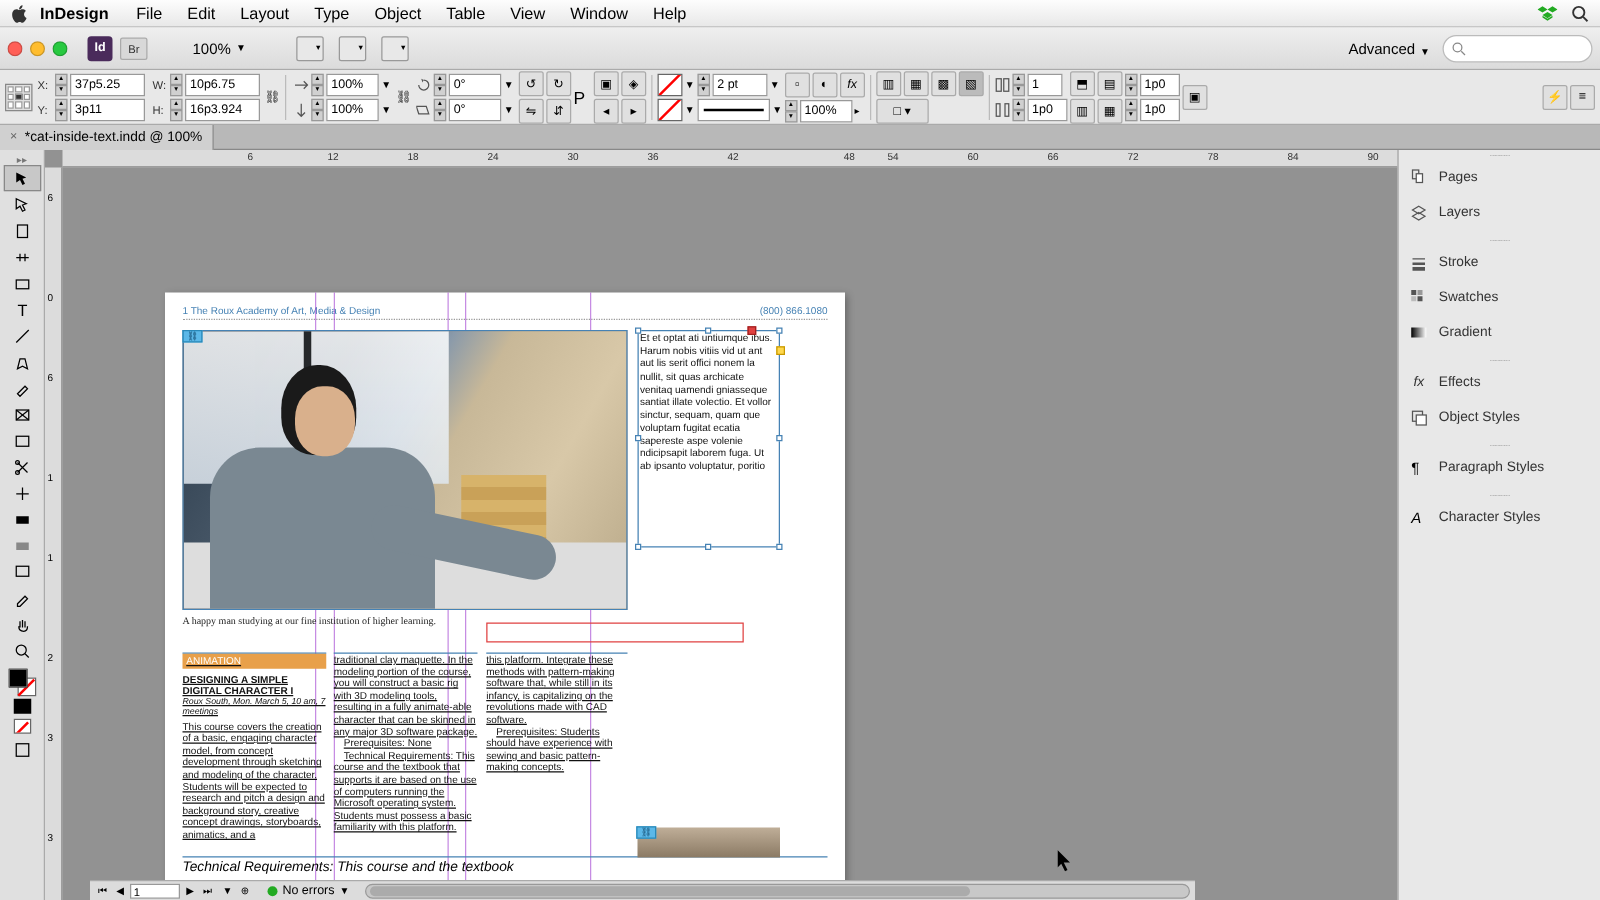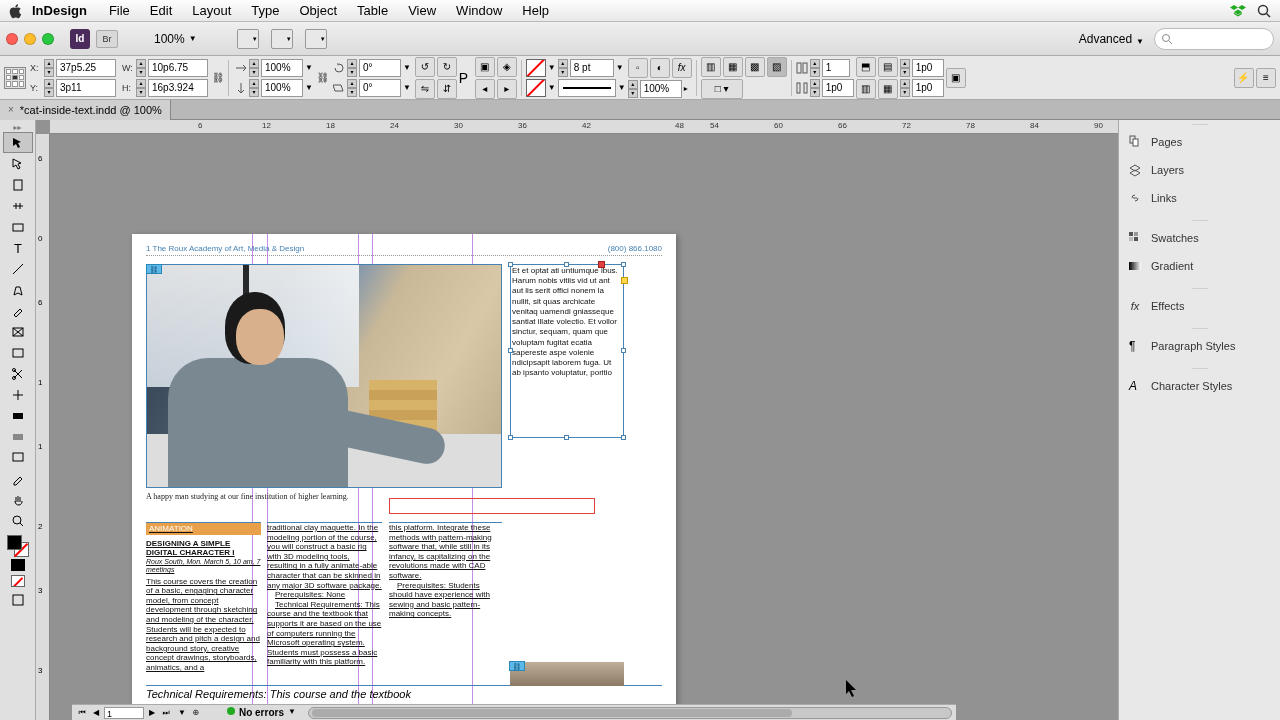--- a/index.html
+++ b/index.html
@@ -112,21 +112,21 @@
 .panel-handle::before { content: '┈┈┈┈'; color: #aaa; font-size: 8px; letter-spacing: -1px; line-height: 4px; }
 .panel-item { height: 28px; display: flex; align-items: center; padding: 0 8px; gap: 8px; font-size: 11px; color: #333; cursor: default; }
 .panel-icon { width: 16px; height: 16px; display: flex; align-items: center; justify-content: center; }
 .panel-sep { height: 6px; }
 
 
 .statusbar { position: absolute; bottom: 0; left: 36px; right: 162px; height: 16px; background: #dcdcdc; border-top: 1px solid #aaa; display: flex; align-items: center; font-size: 10px; gap: 4px; padding: 0 4px; }
 .page-nav { display: flex; align-items: center; gap: 2px; }
 .nav-btn { width: 12px; height: 12px; font-size: 8px; display: flex; align-items: center; justify-content: center; }
 .page-num { width: 40px; height: 12px; border: 1px solid #999; background: #fff; font-size: 9px; padding: 0 2px; line-height: 12px; }
-.preflight { display: flex; gap: 4px; margin-left: 21px; font-weight: bold; }
+.preflight { display: flex; align-items: center; gap: 4px; margin-left: 8px; }
 .pf-dot { width: 8px; height: 8px; border-radius: 50%; background: #2a2; }
 .hscroll { flex: 1; height: 12px; background: #c8c8c8; border: 1px solid #999; border-radius: 6px; margin-left: 8px; position: relative; }
 .hscroll-thumb { position: absolute; left: 3px; top: 1px; height: 8px; width: 480px; background: #ababab; border-radius: 4px; }
 
 .cursor { position: absolute; width: 12px; height: 18px; pointer-events: none; }
 
 .ref-point { width: 22px; height: 22px; display: grid; grid-template: repeat(3, 1fr) / repeat(3, 1fr); gap: 1px; border: 1px solid #888; padding: 1px; background: #e0e0e0; }
 .ref-point div { background: #fff; border: 1px solid #999; }
 .ref-point .active { background: #333; }
 </style>
@@ -338,21 +338,21 @@
         <div class="swatch-box swatch-none"></div>
         <span style="font-size:8px">▼</span>
       </div>
   </div>
   <div class="double-row">
     <div class="prop-row">
         <div class="spinner">
           <div class="spinner-btn">▴</div>
           <div class="spinner-btn">▾</div>
         </div>
-        <div class="prop-input stroke-weight">8 pt</div>
+        <div class="prop-input stroke-weight">2 pt</div>
         <span style="font-size:8px">▼</span>
       </div>
     <div class="prop-row">
         <div class="prop-input" style="width:58px; background:#fff; display:flex; align-items:center; justify-content:center;">
           <div style="width:48px;height:2px;background:#000"></div>
         </div>
         <span style="font-size:8px">▼</span>
       </div>
   </div>
   <div class="double-row">
@@ -696,30 +696,32 @@
         <span>Pages</span>
       </div>
     <div class="panel-item">
         <span class="panel-icon">
           <svg width="14" height="14">
             <path d="M7 2l5 3-5 3-5-3z M7 7l5 3-5 3-5-3z" fill="none" stroke="#555"></path>
           </svg>
         </span>
         <span>Layers</span>
       </div>
-    <div class="panel-item">
-        <span class="panel-icon">
-          <svg width="14" height="14">
-            <path d="M4 7a3 3 0 0 1 3-3h0M10 7a3 3 0 0 1-3 3h0M5 7h4" fill="none" stroke="#555"></path>
-          </svg>
-        </span>
-        <span>Links</span>
-      </div>
     <div class="panel-sep"></div>
     <div class="panel-handle"></div>
+    <div class="panel-item">
+        <span class="panel-icon">
+          <svg width="14" height="14">
+            <line x1="2" y1="4" x2="12" y2="4" stroke="#555" stroke-width="1"></line>
+            <line x1="2" y1="8" x2="12" y2="8" stroke="#555" stroke-width="2"></line>
+            <line x1="2" y1="12" x2="12" y2="12" stroke="#555" stroke-width="3"></line>
+          </svg>
+        </span>
+        <span>Stroke</span>
+      </div>
     <div class="panel-item">
         <span class="panel-icon">
           <svg width="14" height="14">
             <rect x="1" y="1" width="4" height="4" fill="#555"></rect>
             <rect x="6" y="1" width="4" height="4" fill="#999"></rect>
             <rect x="1" y="6" width="4" height="4" fill="#bbb"></rect>
             <rect x="6" y="6" width="4" height="4" fill="#555"></rect>
           </svg>
         </span>
         <span>Swatches</span>
@@ -739,20 +741,29 @@
         <span>Gradient</span>
       </div>
     <div class="panel-sep"></div>
     <div class="panel-handle"></div>
     <div class="panel-item">
         <span class="panel-icon">
           <i style="font-size:11px">fx</i>
         </span>
         <span>Effects</span>
       </div>
+    <div class="panel-item">
+        <span class="panel-icon">
+          <svg width="14" height="14">
+            <rect x="2" y="2" width="8" height="8" fill="none" stroke="#555"></rect>
+            <rect x="5" y="5" width="8" height="8" fill="#fff" stroke="#555"></rect>
+          </svg>
+        </span>
+        <span>Object Styles</span>
+      </div>
     <div class="panel-sep"></div>
     <div class="panel-handle"></div>
     <div class="panel-item">
         <span class="panel-icon">
           <svg width="14" height="14">
             <text x="1" y="11" font-size="12">¶</text>
           </svg>
         </span>
         <span>Paragraph Styles</span>
       </div>

